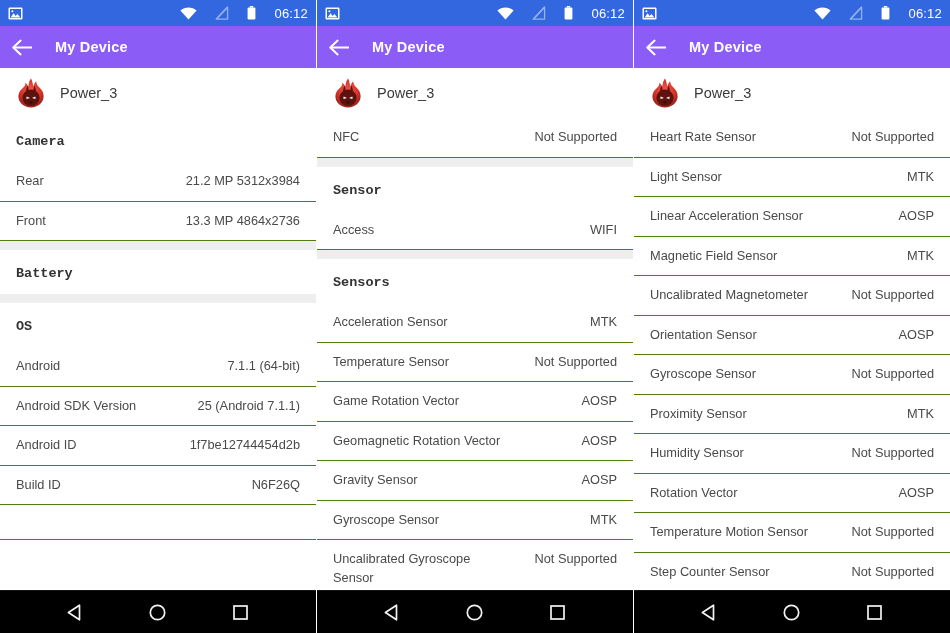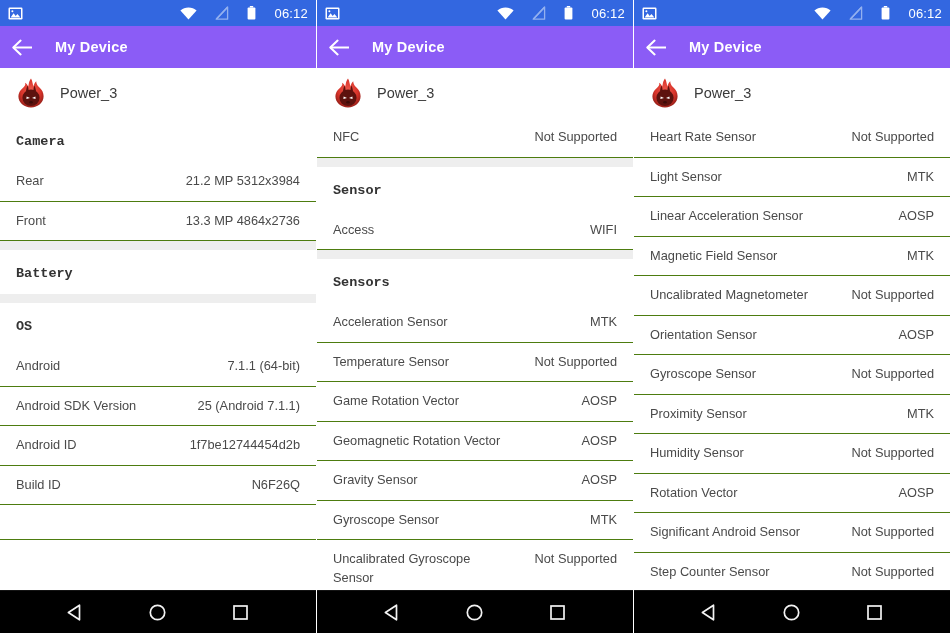--- a/index.html
+++ b/index.html
@@ -431,21 +431,21 @@
         </div>
         <div class="row">
           <span class="k">Humidity Sensor</span>
           <span class="v">Not Supported</span>
         </div>
         <div class="row">
           <span class="k">Rotation Vector</span>
           <span class="v">AOSP</span>
         </div>
         <div class="row">
-          <span class="k">Significant Android Sensor</span>
+          <span class="k">Temperature Motion Sensor</span>
           <span class="v">Not Supported</span>
         </div>
         <div class="row">
           <span class="k">Step Counter Sensor</span>
           <span class="v">Not Supported</span>
         </div>
       </div>
       <div class="navbar">
         <span class="navbtn">
           <svg class="ic" width="19" height="19" viewBox="0 0 19 19">

